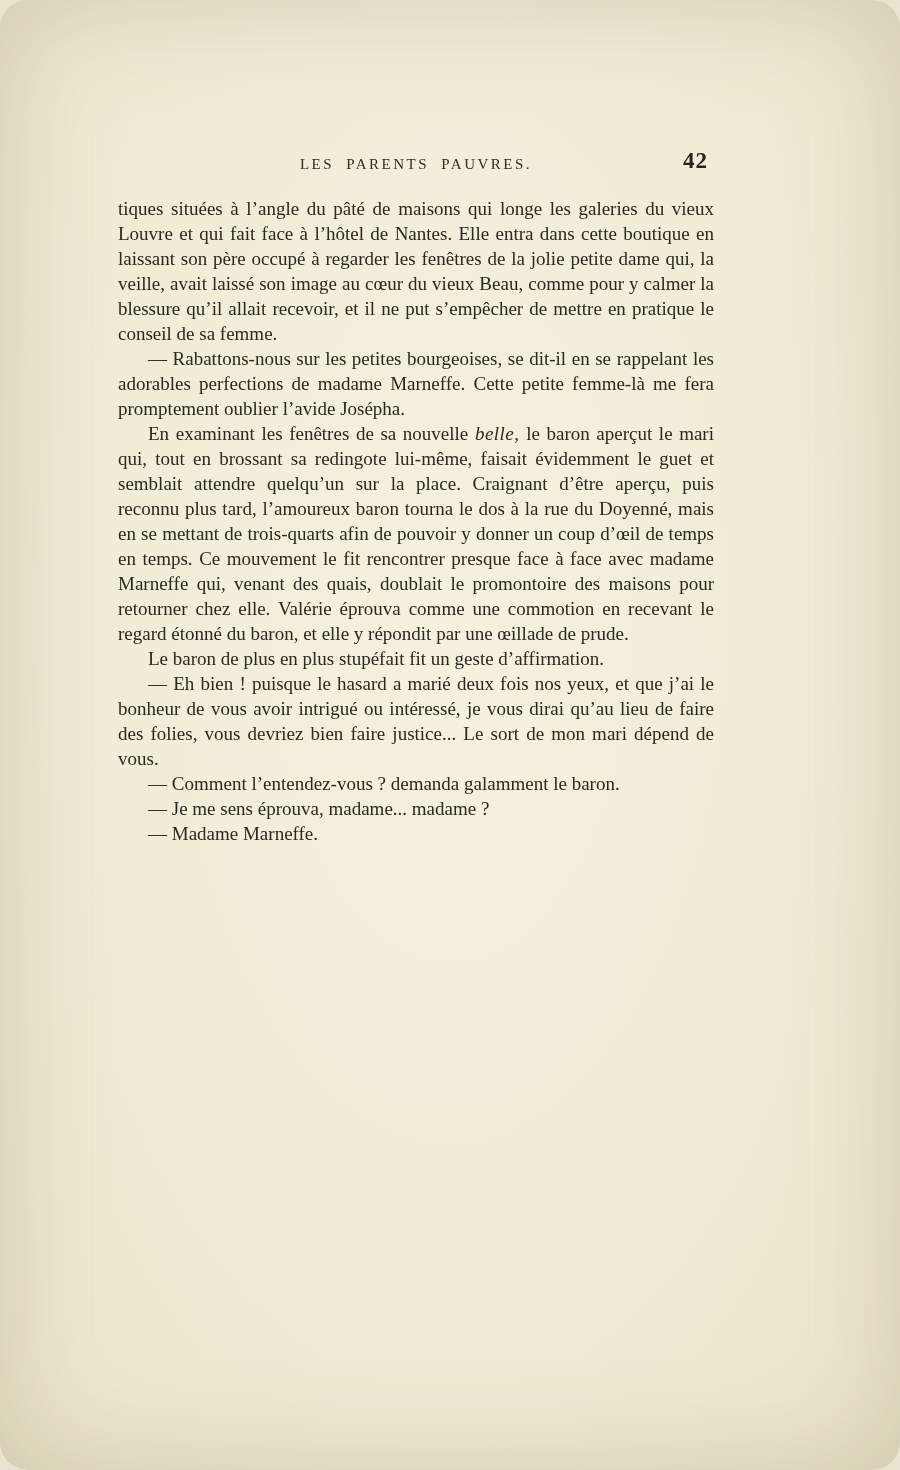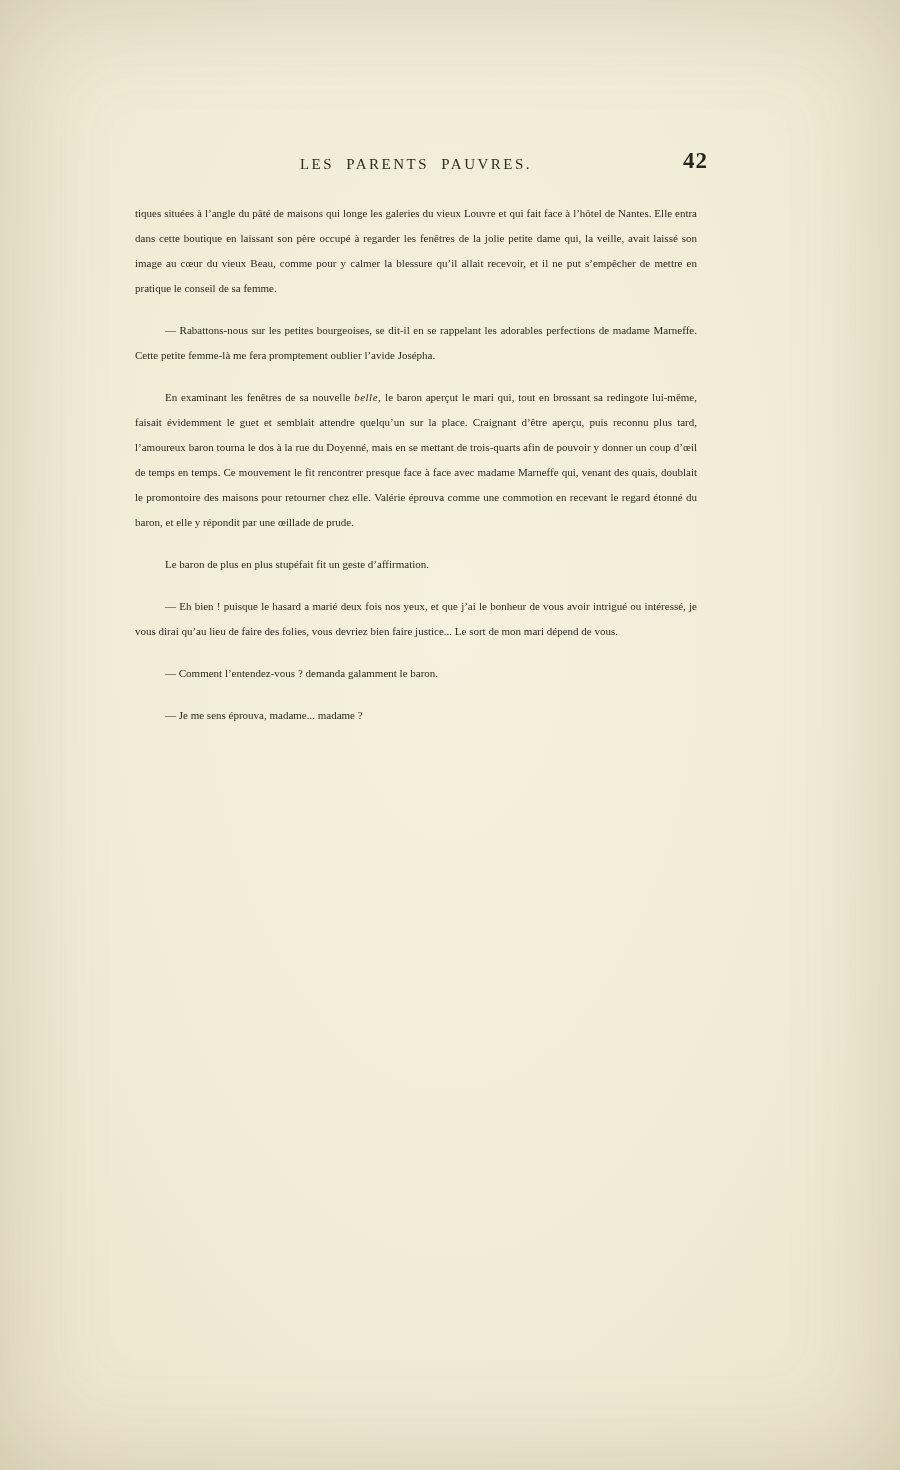--- a/index.html
+++ b/index.html
@@ -10,20 +10,21 @@
   .page {
     position: relative;
     width: 900px;
     height: 1470px;
     margin: 0 auto;
     background: radial-gradient(ellipse at 50% 42%, #f5f1de 0%, #f1ecd6 55%, #eae4ca 100%);
     box-shadow: inset 0 0 110px rgba(110, 100, 70, 0.22);
     overflow: hidden;
     font-family: "Liberation Serif", "DejaVu Serif", serif;
     color: #2a2822;
+    border-radius: 28px;
   }
   .content {
     position: absolute;
     left: 118px;
     top: 150px;
     width: 596px;
   }
   .running-header {
     position: relative;
     height: 34px;
@@ -40,22 +41,22 @@
   .page-number {
     position: absolute;
     right: 6px;
     top: -2px;
     font-size: 23px;
     font-weight: bold;
     letter-spacing: 1px;
     color: #26241f;
   }
   .text-block p {
-    margin: 17px;
-    font-size: 11px;
+    margin: 0;
+    font-size: 19px;
     line-height: 25px;
     text-align: justify;
     text-indent: 30px;
   }
   .text-block p.no-indent {
     text-indent: 0;
   }
   .text-block em {
     letter-spacing: 0.5px;
   }
@@ -71,15 +72,16 @@
     </div>
     <div class="text-block">
 
     <p class="no-indent"><span>tiques situées à l’angle du pâté de maisons qui longe les galeries du vieux Louvre et qui fait face à l’hôtel de Nantes. Elle entra dans cette boutique en laissant son père occupé à regarder les fenêtres de la jolie petite dame qui, la veille, avait laissé son image au cœur du vieux Beau, comme pour y calmer la blessure qu’il allait recevoir, et il ne put s’empêcher de mettre en pratique le conseil de sa femme.</span></p>
         <p><span>— Rabattons-nous sur les petites bourgeoises, se dit-il en se rappelant les adorables perfections de madame Marneffe. Cette petite femme-là me fera promptement oublier l’avide Josépha.</span></p>
         <p><span>En examinant les fenêtres de sa nouvelle </span><em>belle,</em><span> le baron aperçut le mari qui, tout en brossant sa redingote lui-même, faisait évidemment le guet et semblait attendre quelqu’un sur la place. Craignant d’être aperçu, puis reconnu plus tard, l’amoureux baron tourna le dos à la rue du Doyenné, mais en se mettant de trois-quarts afin de pouvoir y donner un coup d’œil de temps en temps. Ce mouvement le fit rencontrer presque face à face avec madame Marneffe qui, venant des quais, doublait le promontoire des maisons pour retourner chez elle. Valérie éprouva comme une commotion en recevant le regard étonné du baron, et elle y répondit par une œillade de prude.</span></p>
         <p><span>Le baron de plus en plus stupéfait fit un geste d’affirmation.</span></p>
         <p><span>— Eh bien ! puisque le hasard a marié deux fois nos yeux, et que j’ai le bonheur de vous avoir intrigué ou intéressé, je vous dirai qu’au lieu de faire des folies, vous devriez bien faire justice... Le sort de mon mari dépend de vous.</span></p>
         <p><span>— Comment l’entendez-vous ? demanda galamment le baron.</span></p>
         <p><span>— Je me sens éprouva, madame... madame ?</span></p>
+        <p><span>— Madame Marneffe.</span></p>
       </div>
   </div>
 </div>
 
 </body></html>

